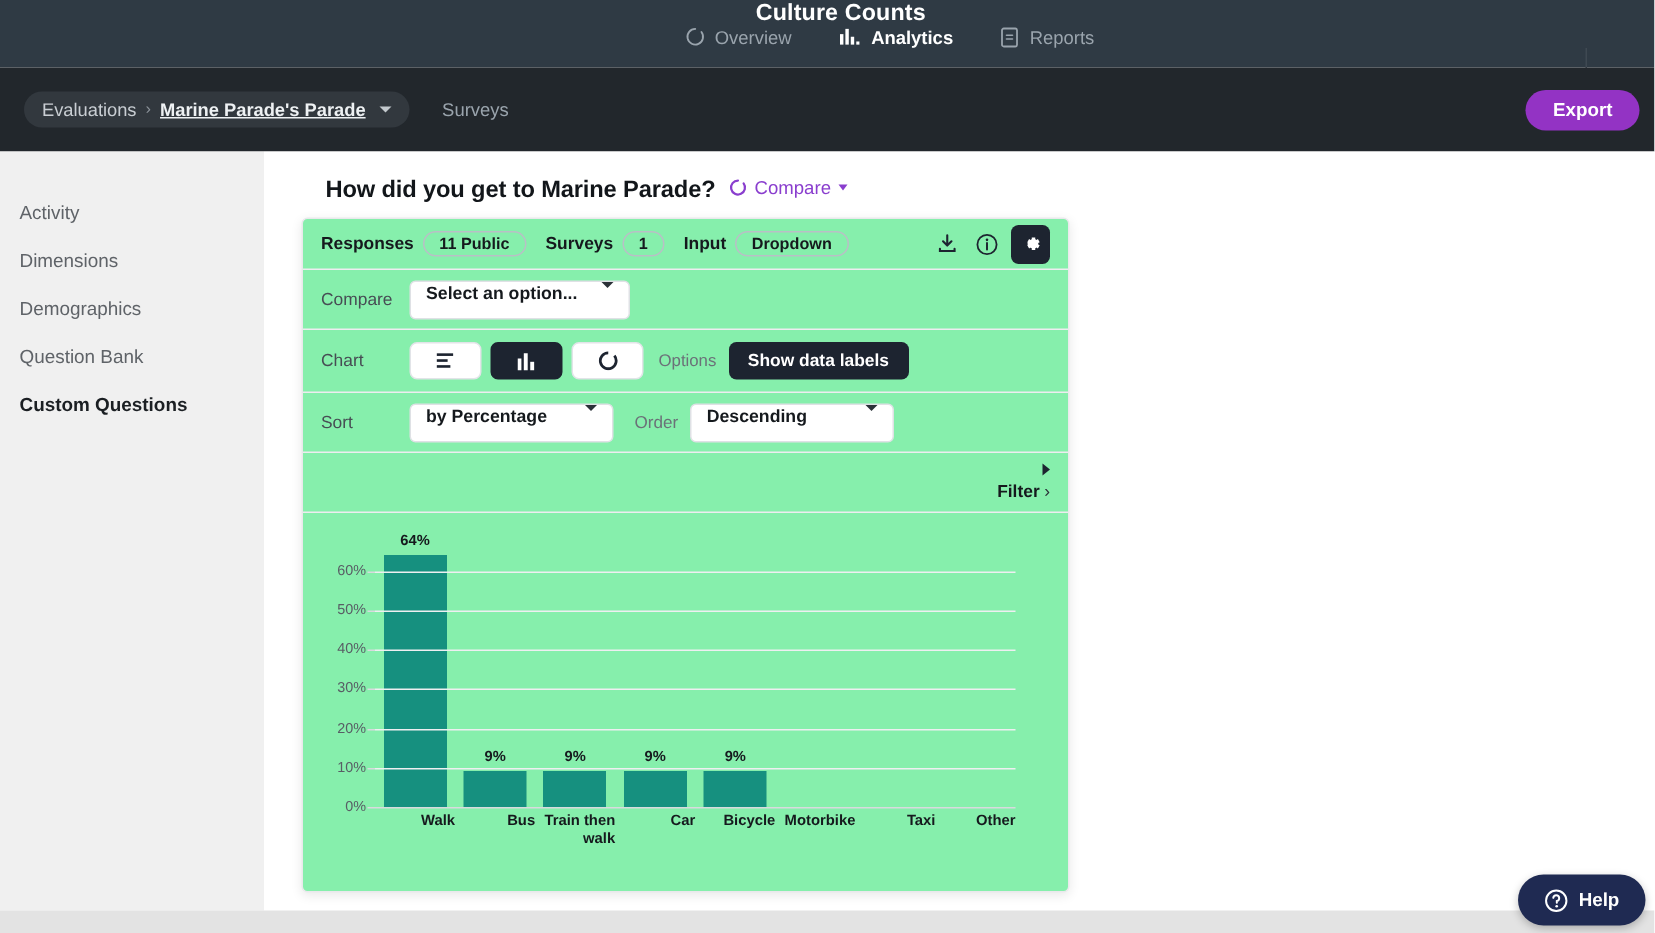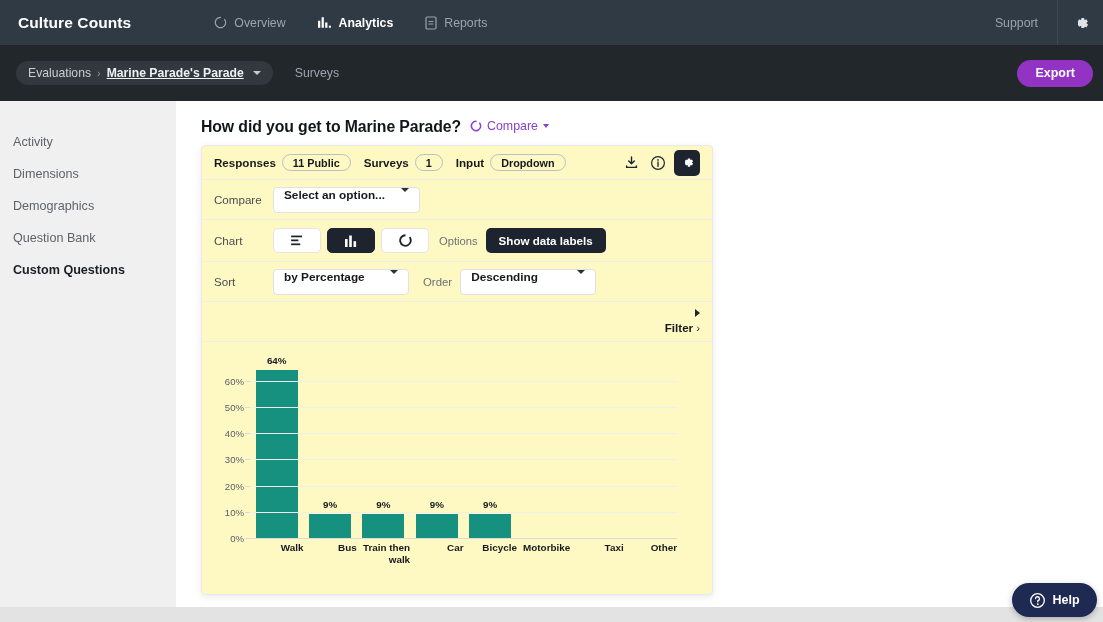--- a/index.html
+++ b/index.html
@@ -7,21 +7,21 @@
     width: 1103px; height: 622px;
     font-family: "Liberation Sans", sans-serif;
     background: #ffffff;
     overflow: hidden;
   }
   #app { position: relative; width: 1103px; height: 622px; background:#ffffff; }
 
   
   .topnav {
     position:absolute; left:0; top:0; width:1103px; height:45px;
-    background:#2f3a44; display:flex; align-items:center;
+    background:#2f3a44; display:flex; align-items:center;flex-direction:column;
   }
   .brand {
     margin-left:18px; color:#ffffff; font-size:15.5px; font-weight:bold;
     letter-spacing:.1px;
   }
   .nav-items { display:flex; align-items:center; margin-left:83px; gap:32px; }
   .nav-item { display:flex; align-items:flex-start; gap:7px; cursor:pointer; }
   .nav-label { font-size:12.3px; color:#9aa4ad; }
   .nav-item.active .nav-label { color:#ffffff; font-weight:bold; }
   .ico { display:inline-flex; align-items:center; justify-content:center; }
@@ -66,38 +66,39 @@
   .side-item {
     padding:9px 0 9px 13px; font-size:12.6px; color:#5f6368; cursor:pointer;
   }
   .side-item:first-child { margin-top:25px; }
   .side-item.active { color:#1b1f23; font-weight:bold; }
 
   
   .content {
     position:absolute; left:176px; top:101px; width:927px; height:506px;
     background:#ffffff;
+    padding-left:16px;
   }
   .page-title-row {
     display:flex; align-items:baseline; gap:9px; padding:17px 0 0 25px;
   }
   .page-title { font-size:15.8px; font-weight:bold; color:#12161a; letter-spacing:-.1px; }
   .compare-link {
     display:flex; align-items:center; gap:5px; cursor:pointer;
     font-size:12.4px; color:#8a3ece;
   }
   .compare-caret {
     width:0;height:0;border-left:3.5px solid transparent;border-right:3.5px solid transparent;
     border-top:4px solid #8a3ece;
   }
 
   
   .card {
     position:absolute; left:25px; top:44px; width:512px; height:450px;
-    background:#fef9c3; border:1px solid #e9e9ec; border-radius:4px;
+    background:#86efac; border:1px solid #e9e9ec; border-radius:4px;
     box-shadow:0 2px 7px rgba(0,0,0,.085);
     overflow:hidden;
   }
   .card-row {
     display:flex; align-items:center; border-bottom:1px solid #ededf0;
     padding:0 12px;
   }
   .row-meta { height:34px; }
   .meta-label { font-size:11.6px; font-weight:bold; color:#15191d; }
   .meta-pill {

